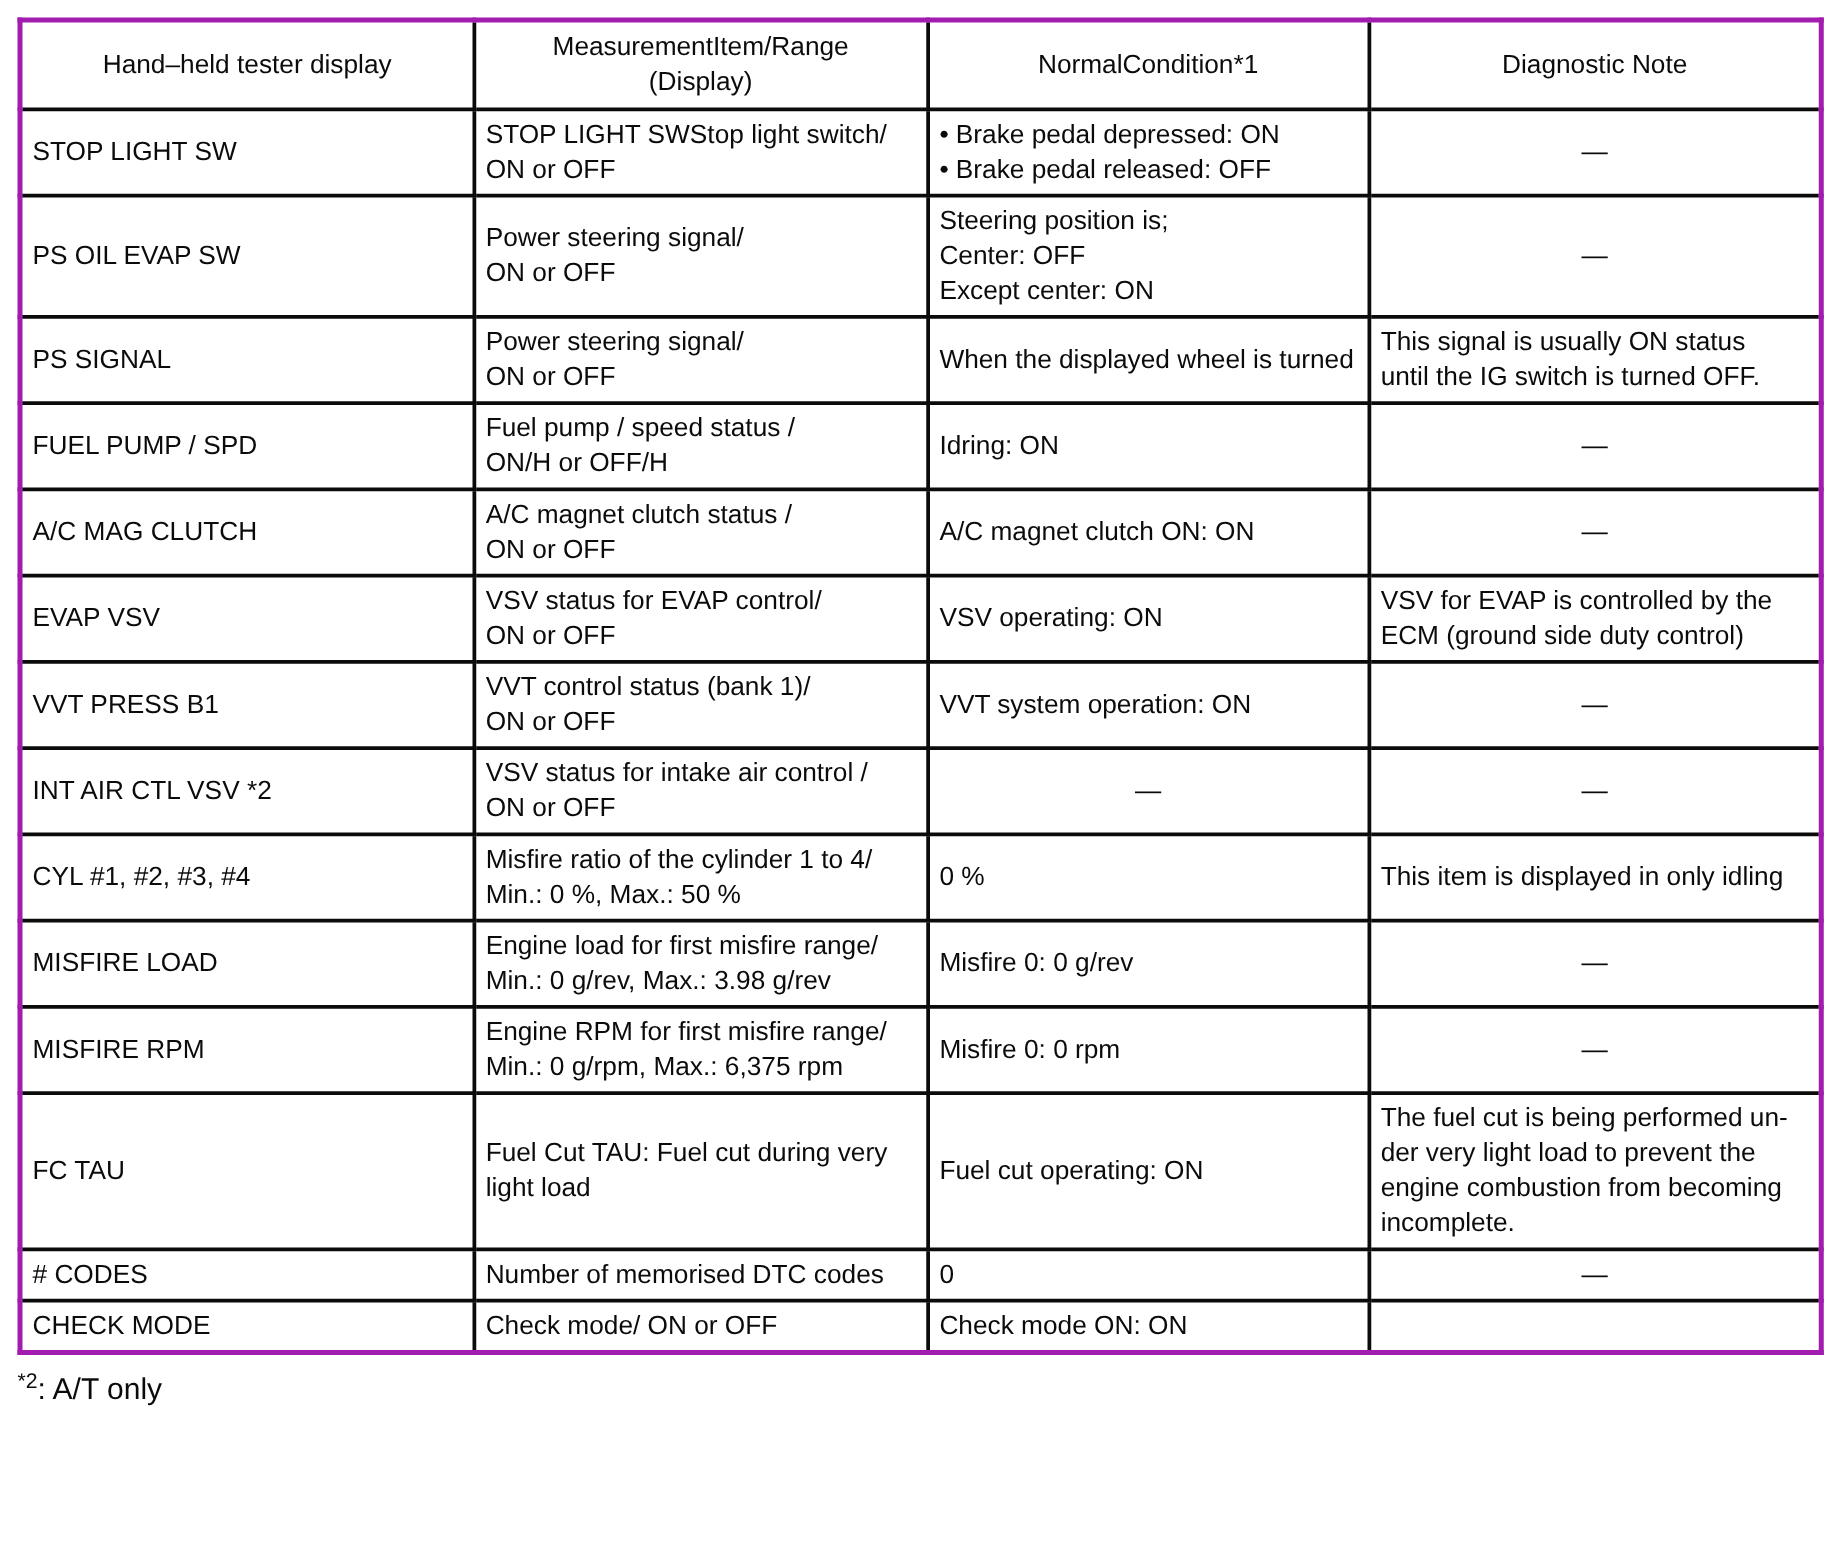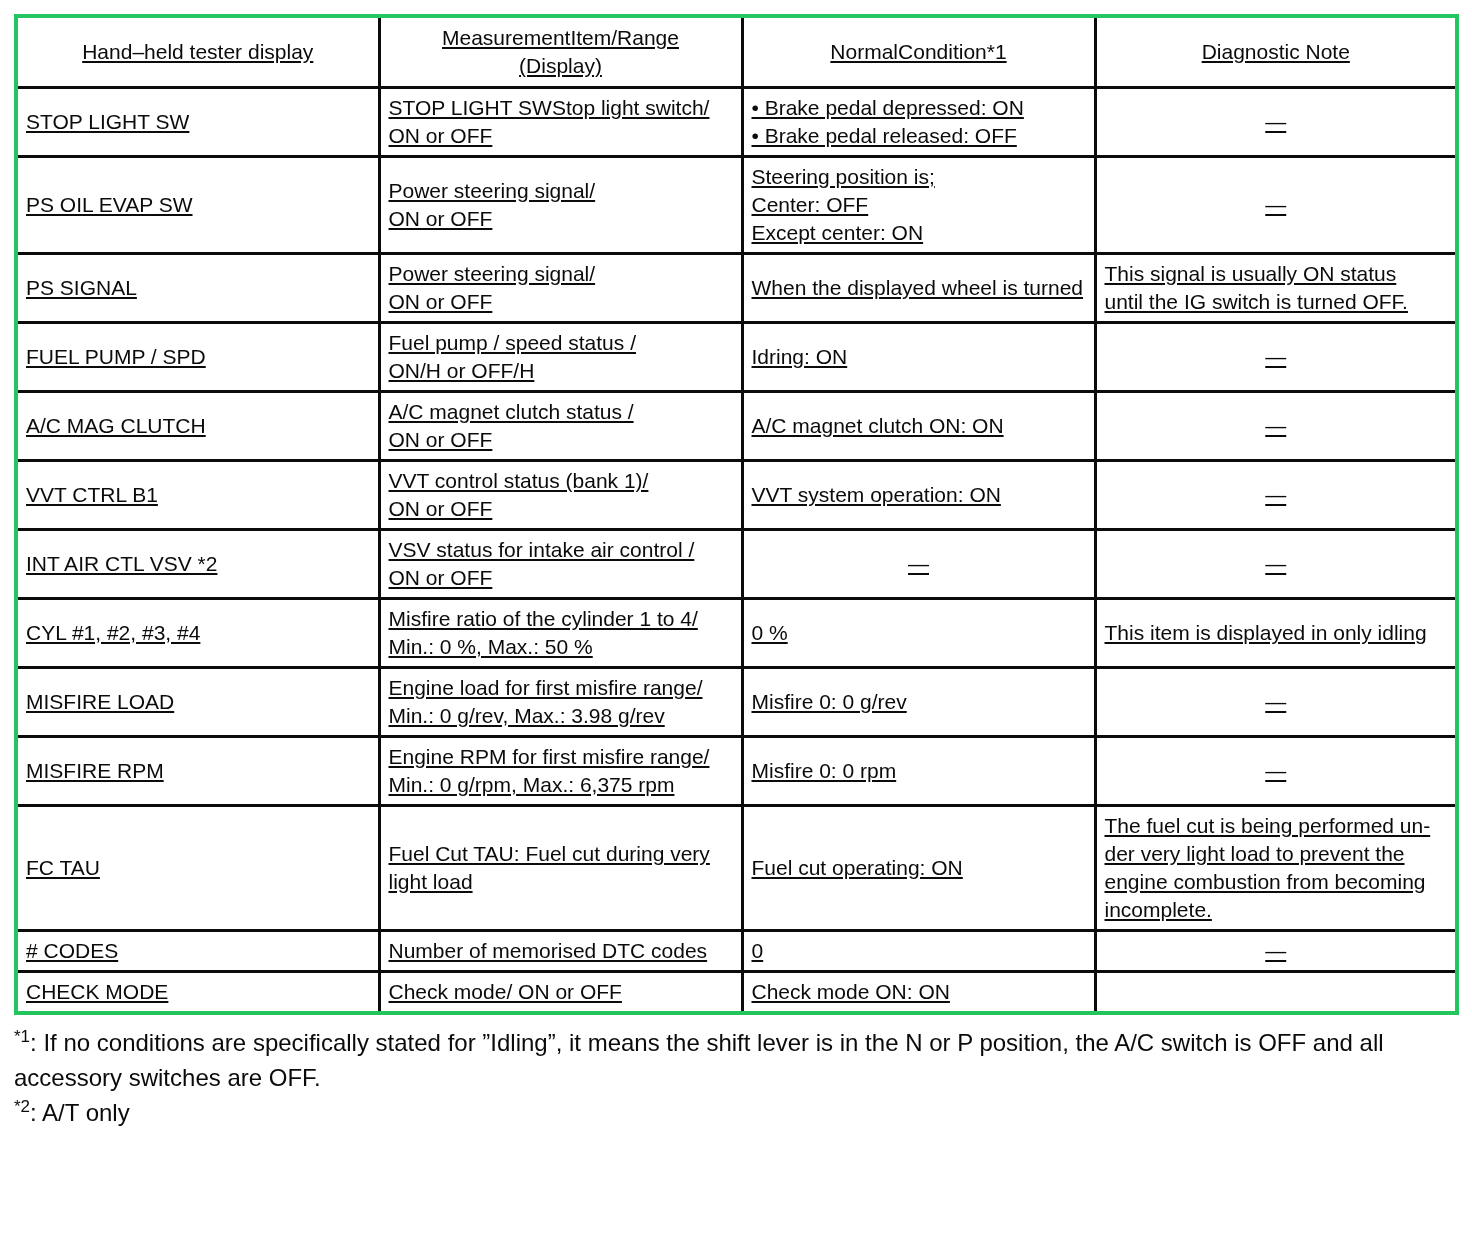--- a/index.html
+++ b/index.html
@@ -13,22 +13,21 @@
     width: 1472px;
     height: 1238px;
     box-sizing: border-box;
     padding: 14px 14px 0 14px;
     overflow: hidden;
   }
   table.data-table {
     border-collapse: collapse;
     table-layout: fixed;
     width: 1441px;
-    border: 4px solid #22c55e;
-    text-decoration: underline;
+    border: 4px solid #a21caf;
   }
   .data-table th,
   .data-table td {
     border: 3px solid #0b0b0b;
     font-size: 21px;
     line-height: 28px;
     white-space: pre-line;
     vertical-align: middle;
     padding: 5px 8px;
     overflow: hidden;
@@ -119,21 +118,29 @@
           <td class="col-note dash">—</td>
         </tr>
         <tr>
           <td class="col-display">A/C MAG CLUTCH</td>
           <td class="col-measurement">A/C magnet clutch status /
 ON or OFF</td>
           <td class="col-normal">A/C magnet clutch ON: ON</td>
           <td class="col-note dash">—</td>
         </tr>
         <tr>
-          <td class="col-display">VVT CTRL B1</td>
+          <td class="col-display">EVAP VSV</td>
+          <td class="col-measurement">VSV status for EVAP control/
+ON or OFF</td>
+          <td class="col-normal">VSV operating: ON</td>
+          <td class="col-note">VSV for EVAP is controlled by the
+ECM (ground side duty control)</td>
+        </tr>
+        <tr>
+          <td class="col-display">VVT PRESS B1</td>
           <td class="col-measurement">VVT control status (bank 1)/
 ON or OFF</td>
           <td class="col-normal">VVT system operation: ON</td>
           <td class="col-note dash">—</td>
         </tr>
         <tr>
           <td class="col-display">INT AIR CTL VSV *2</td>
           <td class="col-measurement">VSV status for intake air control /
 ON or OFF</td>
           <td class="col-normal dash">—</td>
@@ -179,17 +186,16 @@
         <tr>
           <td class="col-display">CHECK MODE</td>
           <td class="col-measurement">Check mode/ ON or OFF</td>
           <td class="col-normal">Check mode ON: ON</td>
           <td class="col-note"></td>
         </tr>
       </tbody>
   </table>
 
   <div class="footnotes">
-    <p class="footnote"><sup>*1</sup><span>: If no conditions are specifically stated for ”Idling”, it means the shift lever is in the N or P position, the A/C switch is OFF and all accessory switches are OFF.</span></p>
     <p class="footnote"><sup>*2</sup><span>: A/T only</span></p>
   </div>
 
 </div>
 
 </body></html>

